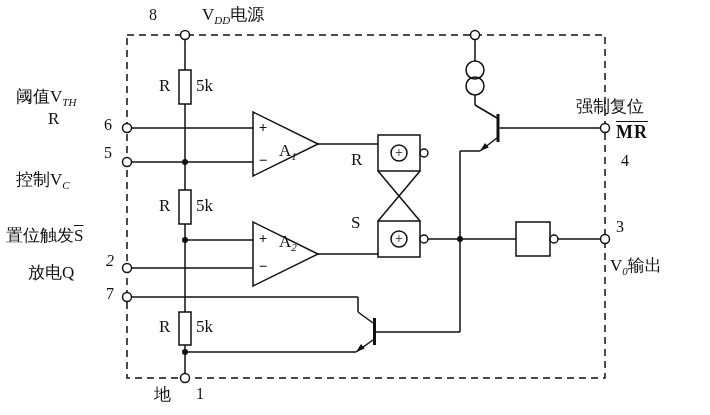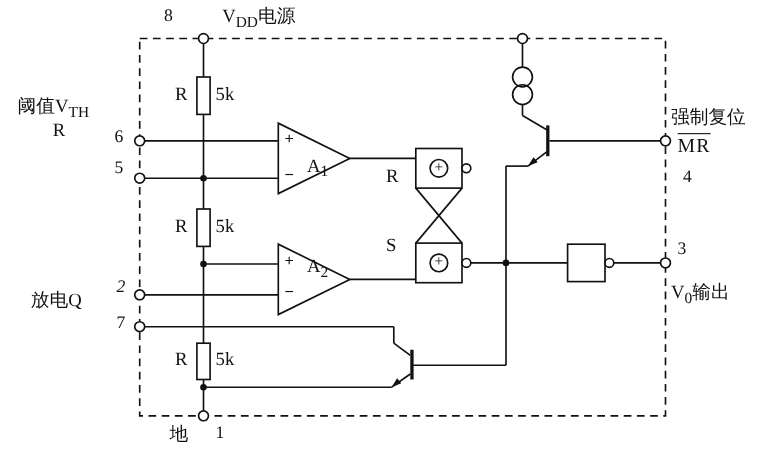--- a/index.html
+++ b/index.html
@@ -4,23 +4,23 @@
 <style>
   html,body{margin:0;padding:0;background:#fff;}
   .canvas{
     position:relative;width:710px;height:415px;background:#ffffff;
     font-family:"Liberation Serif","DejaVu Sans",serif;color:#111;overflow:hidden;
   }
   .canvas svg{position:absolute;left:0;top:0;}
   .lbl{position:absolute;font-size:17px;line-height:1.15;white-space:nowrap;}
   .num{font-size:16px;}
   .it{font-style:italic;}
-  .mr{font-size:18px;letter-spacing:1px;}
+  .mr{font-size:18px;letter-spacing:1px;font-weight:bold;}
   .ovl{text-decoration:overline;}
-  sub{font-size:14px;}
+  sub{font-size:11px;font-style:italic;}
   .sign{position:absolute;width:14px;text-align:center;font-size:15px;font-weight:bold;line-height:1;}
   .gate-sign{position:absolute;width:14px;text-align:center;font-size:14px;line-height:1;}
 </style>
 </head>
 <body>
 
 <div class="canvas">
 
   <svg width="710" height="415" viewBox="0 0 710 415">
     <g stroke="#111" stroke-width="1.5" fill="none">
@@ -103,30 +103,32 @@
   </svg>
 
   <div class="lbl num" style="left:149px;top:6px">8</div>
   <div class="lbl" style="left:202px;top:5px"><span>V</span><sub>DD</sub><span>电源</span></div>
 
   <div class="lbl" style="left:16px;top:87px"><span>阈值V</span><sub>TH</sub></div>
   <div class="lbl" style="left:48px;top:109px">R</div>
   <div class="lbl num" style="left:104px;top:116px">6</div>
 
   <div class="lbl num" style="left:104px;top:144px">5</div>
+  <div class="lbl" style="left:16px;top:170px"><span>控制V</span><sub>C</sub></div>
 
+  <div class="lbl" style="left:6px;top:226px"><span>置位触发</span><span class="ovl">S</span></div>
   <div class="lbl num it" style="left:106px;top:252px">2</div>
 
   <div class="lbl" style="left:28px;top:263px">放电Q</div>
   <div class="lbl num" style="left:106px;top:285px">7</div>
 
   <div class="lbl" style="left:154px;top:385px">地</div>
   <div class="lbl num" style="left:196px;top:385px">1</div>
 
-  <div class="lbl" style="left:610px;top:97px">强制复位</div>
+  <div class="lbl" style="left:576px;top:97px">强制复位</div>
   <div class="lbl mr" style="left:616px;top:122px"><span class="ovl">MR</span></div>
   <div class="lbl num" style="left:621px;top:152px">4</div>
 
   <div class="lbl num" style="left:616px;top:218px">3</div>
   <div class="lbl" style="left:610px;top:256px"><span>V</span><sub>0</sub><span>输出</span></div>
 
   <div class="lbl" style="left:159px;top:76px">R</div>
   <div class="lbl" style="left:196px;top:76px">5k</div>
   <div class="lbl" style="left:159px;top:196px">R</div>
   <div class="lbl" style="left:196px;top:196px">5k</div>

